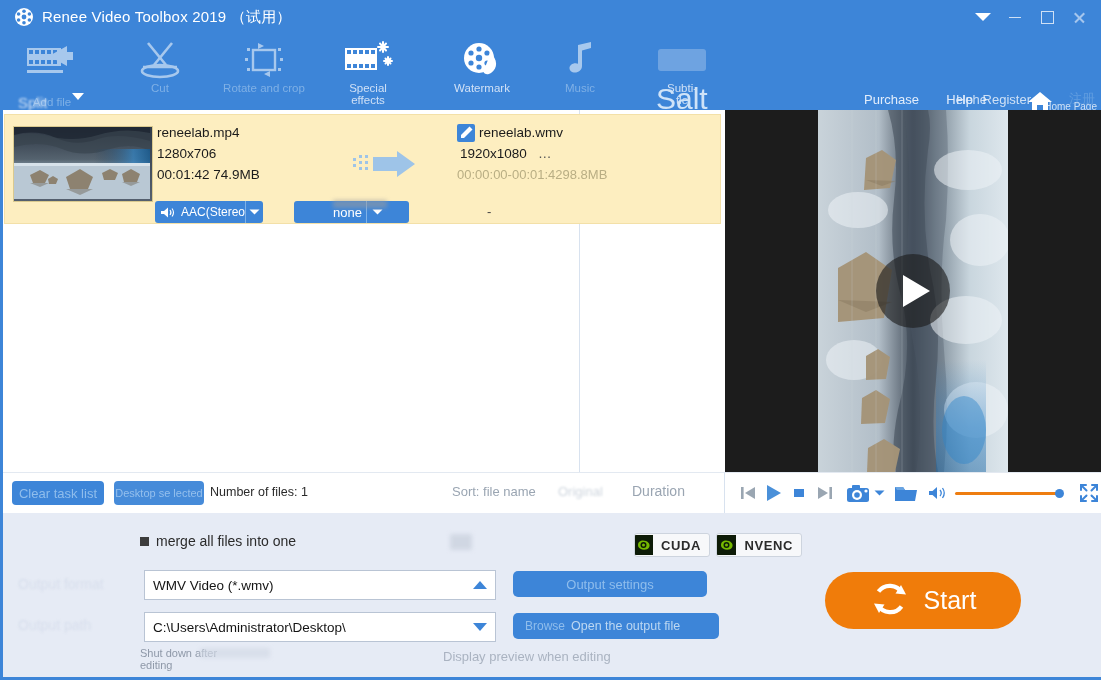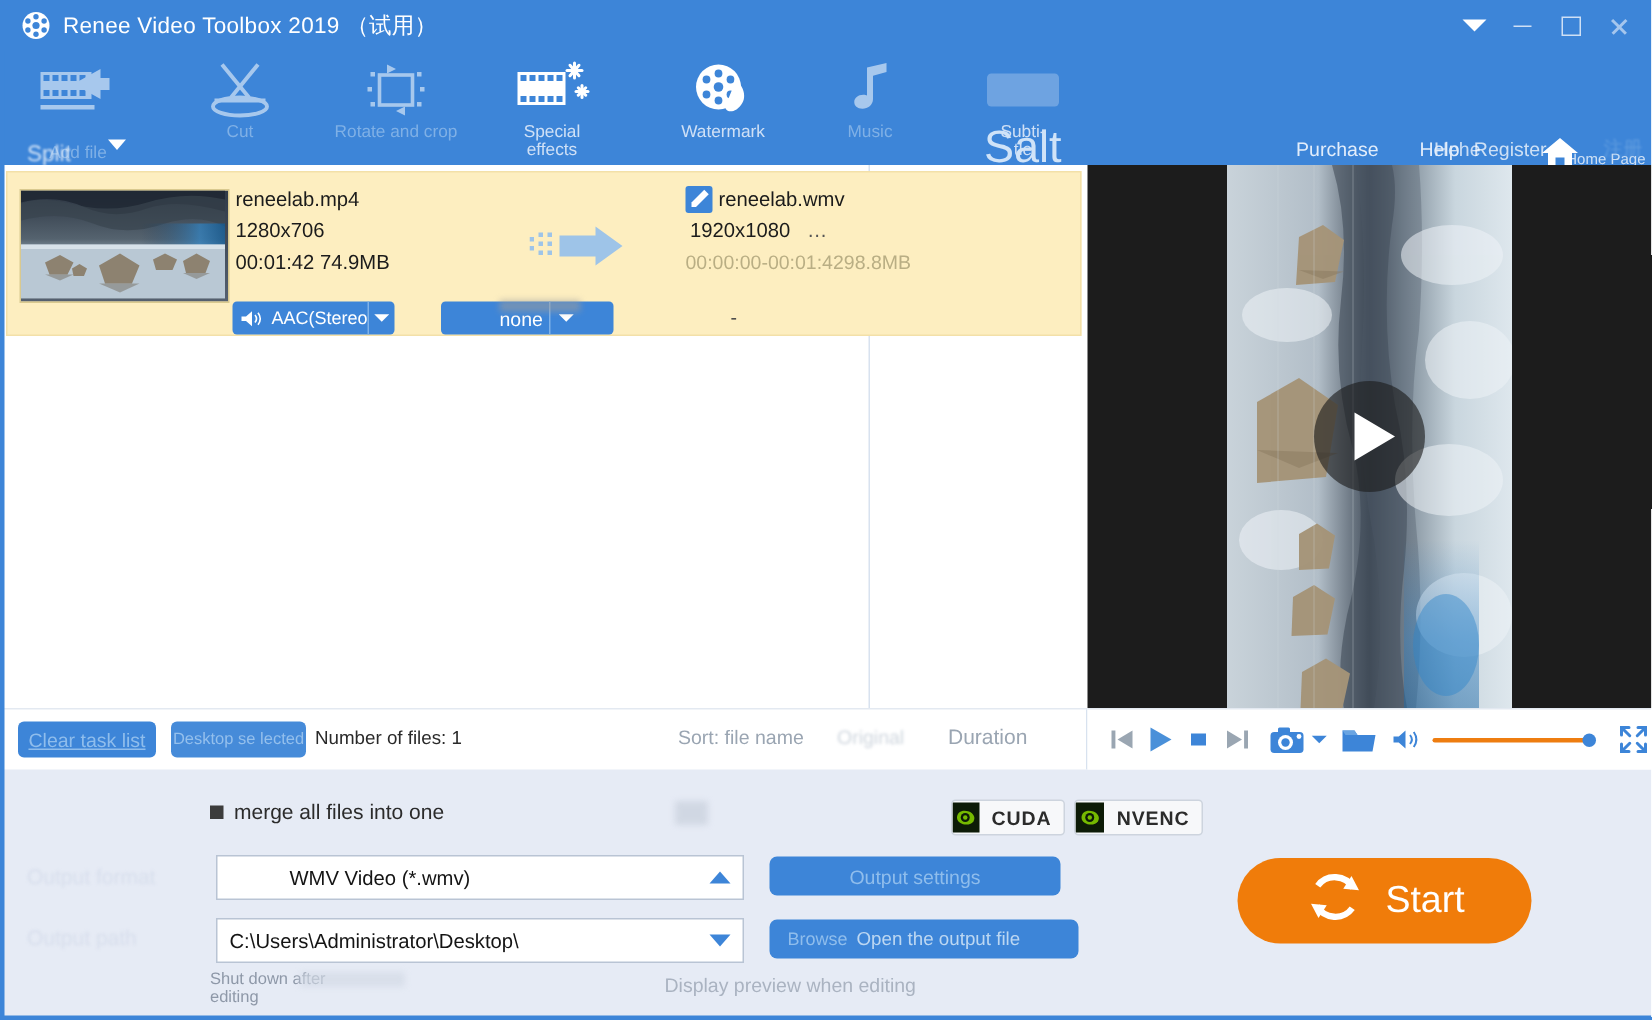--- a/index.html
+++ b/index.html
@@ -472,39 +472,39 @@
             </svg>
         </span>
       </div>
       <span class="sub-smudge" style="top:85px;left:328px;"></span>
 
       <span class="dash" style="top:89px;left:482px;">-</span>
     </div>
   </div>
 
   <div class="taskbar"></div>
-  <div class="btn-blue ghostlbl" style="left:12px;top:481px;width:92px;text-decoration:underline;">Clear task list</div>
+  <div class="btn-blue ghostlbl" style="left:12px;top:481px;width:92px;">Clear task list</div>
   <div class="btn-blue ghostlbl" style="left:114px;top:481px;width:90px;font-size:11px;line-height:11px;text-align:center;opacity:.95;">Desktop se lected</div>
   <span class="files-count">Number of files: 1</span>
   <span class="sortlbl">Sort: file name</span>
   <span class="sort-mid">Original</span>
   <span class="durlbl">Duration</span>
 
   <div class="settings"></div>
 
   <div class="merge">
     <span class="sq"></span>
     <span>merge all files into one</span>
   </div>
   <span class="merge-smudge"></span>
 
   <span class="faintlabel" style="left:18px;top:576px;">Output format</span>
   <span class="faintlabel" style="left:18px;top:617px;">Output path</span>
 
-  <div class="combo" style="left:144px;top:570px;width:352px;padding-left:40px;">
+  <div class="combo" style="left:144px;top:570px;width:352px;">
     <span class="cval">WMV Video (*.wmv)</span>
     <span class="carr">
         <span class="tri-up-b"></span>
       </span>
   </div>
 
   <div class="combo" style="left:144px;top:612px;width:352px;">
     <span class="cval">C:\Users\Administrator\Desktop\</span>
     <span class="carr">
         <span class="tri-dn-b"></span>

